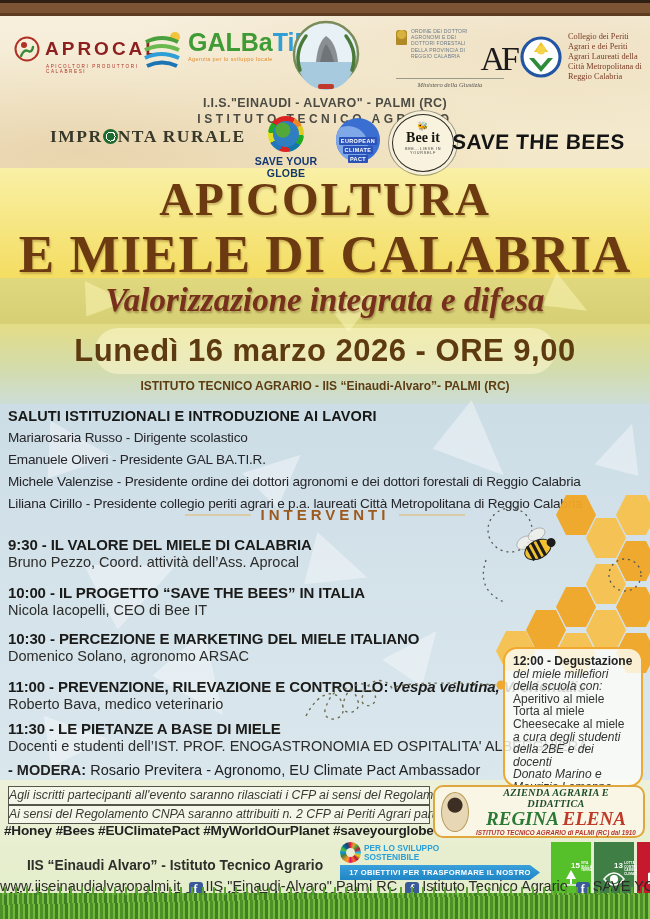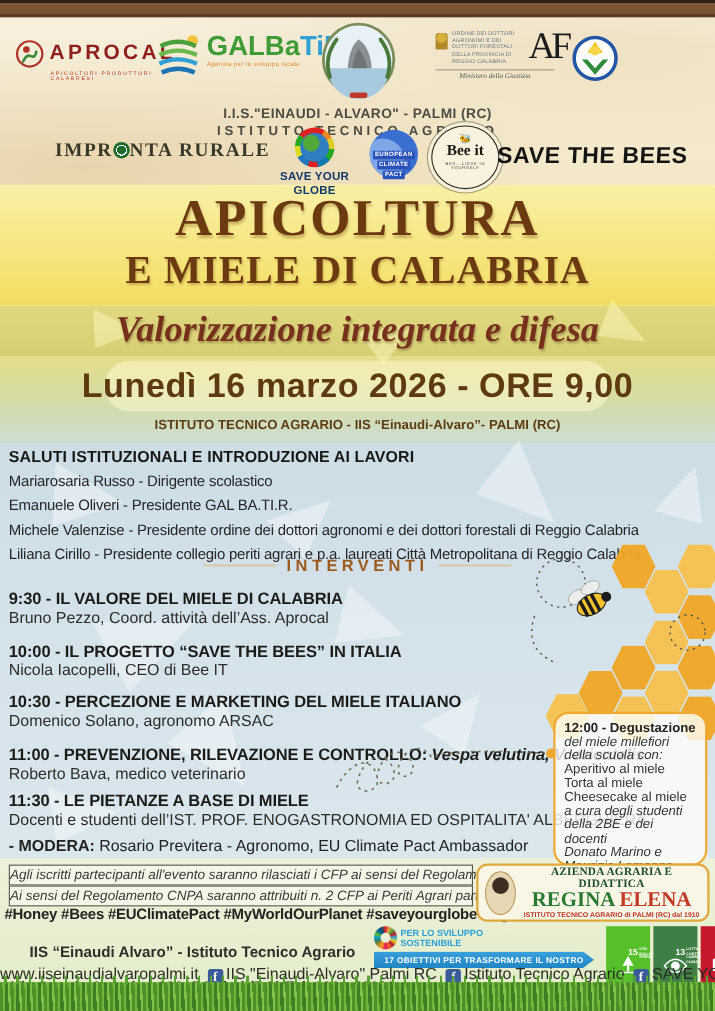--- a/index.html
+++ b/index.html
@@ -48,21 +48,21 @@
   .galb-g{color:#3f9b35;} .galb-b{color:#2f9fd6;}
   .galb-tag{font-size:5.5px;color:#e08a28;letter-spacing:.4px;margin-top:1px;}
   .crest-wrap{left:290px;top:18px;width:72px;text-align:center;}
   .school-caption{left:165px;top:96px;width:320px;text-align:center;color:#4c4c45;}
   .school-l1{font-size:12.5px;font-weight:bold;letter-spacing:.4px;}
   .school-l2{font-size:12px;font-weight:bold;letter-spacing:3.5px;margin-top:2px;}
   .lg-ordine{left:396px;top:28px;width:120px;}
   .ordine-row{display:flex;gap:4px;align-items:flex-start;}
   .ordine-emblem{width:11px;height:15px;background:radial-gradient(circle at 50% 30%,#d8b23c 0 4px,#b08a28 5px);border-radius:3px 3px 1px 1px;flex:none;margin-top:2px;}
   .ordine-text{font-size:5px;line-height:6.2px;color:#6a7a86;letter-spacing:.2px;width:74px;text-align:left;}
-  .af{font-family:"Liberation Serif",serif;font-size:34px;line-height:30px;color:#1c1c1c;letter-spacing:-4px;}
+  .af{font-family:"Liberation Serif",serif;font-size:34px;line-height:30px;color:#1c1c1c;letter-spacing:-4px;margin-top:16px;}
   .min-line{border-top:1px solid #9a9a8a;margin-top:4px;width:108px;}
   .ministero{font-family:"Liberation Serif",serif;font-size:6.5px;color:#555;font-style:italic;margin-top:2px;text-align:center;width:108px;}
   .lg-periti{left:520px;top:32px;display:flex;gap:6px;align-items:center;}
   .periti-text{font-family:"Liberation Serif",serif;font-size:8.3px;line-height:10px;color:#7a3a24;width:82px;}
   
   .impronta{left:50px;top:126px;font-family:"Liberation Serif",serif;font-size:17.5px;font-weight:bold;color:#38382a;letter-spacing:1.5px;}
   .impronta .o{display:inline-block;width:15px;height:15px;border-radius:50%;background:radial-gradient(circle,#1d6b2d 0 4px,#fff 4px 5px,#1d6b2d 5px);vertical-align:-2px;}
   .syg{left:244px;top:116px;width:84px;text-align:center;}
   .syg-globe{width:36px;height:36px;border-radius:50%;margin:0 auto;
      background:conic-gradient(#d22 0 30deg,#e82 30deg 60deg,#dc2 60deg 95deg,#2a2 95deg 130deg,#17a 130deg 170deg,#d22 170deg 200deg,#27b 200deg 240deg,#dd2 240deg 275deg,#2a2 275deg 310deg,#d22 310deg);position:relative;}
@@ -77,21 +77,21 @@
   .beeit{left:392px;top:114px;width:60px;height:56px;border:1.4px solid #2a2a22;border-radius:50%;
      box-shadow:0 0 0 3px #f6efda,0 0 0 4px rgba(60,60,40,.45);background:#f8f2de;text-align:center;}
   .beeit-bee{font-size:9px;line-height:10px;margin-top:6px;}
   .beeit-name{font-family:"Liberation Serif",serif;font-size:14px;font-weight:bold;color:#17170f;line-height:14px;}
   .beeit-sub{font-size:3.8px;letter-spacing:.7px;color:#444;margin-top:2px;}
   .stb{left:452px;top:130px;font-size:21px;font-weight:900;color:#141414;letter-spacing:.5px;transform:skewX(-3deg);font-family:"Liberation Sans",sans-serif;}
   
   .title1{left:0;top:172px;width:650px;text-align:center;font-family:"Liberation Serif",serif;
      font-size:47px;font-weight:bold;color:#6b3a10;letter-spacing:2px;text-shadow:1px 2px 2px rgba(120,80,20,.35);}
   .title2{left:0;top:224px;width:650px;text-align:center;font-family:"Liberation Serif",serif;
-     font-size:36px;font-weight:bold;color:#6b3a10;letter-spacing:1px;text-shadow:1px 2px 2px rgba(120,80,20,.35);}
+     font-size:53px;font-weight:bold;color:#6b3a10;letter-spacing:1px;text-shadow:1px 2px 2px rgba(120,80,20,.35);}
   .subtitle{left:0;top:282px;width:650px;text-align:center;font-family:"Liberation Serif",serif;
      font-size:33px;font-weight:bold;font-style:italic;color:#76301c;text-shadow:1px 2px 2px rgba(90,60,20,.4);}
   
   .date-pill{left:95px;top:328px;width:460px;height:46px;border-radius:23px;
      background:rgba(253,247,205,.55);}
   .date-text{left:0;top:333px;width:650px;text-align:center;font-size:31px;font-weight:bold;color:#5d3a10;letter-spacing:.5px;}
   .venue{left:0;top:379px;width:650px;text-align:center;font-size:12px;font-weight:bold;color:#5d3c11;}
   
   .saluti-h{left:8px;top:408px;font-size:14.5px;font-weight:bold;color:#181816;letter-spacing:.1px;}
   .person{left:8px;font-size:13.6px;color:#26262a;letter-spacing:-.2px;white-space:nowrap;}
@@ -109,21 +109,21 @@
   .degu .b{font-weight:bold;color:#222;}
   .degu .i{font-style:italic;}
   
   .cfp{left:8px;width:420px;height:17px;border:1.4px solid #55554a;background:#f4f6ea;
      font-size:12.3px;font-style:italic;color:#3a3a34;text-align:center;line-height:17px;white-space:nowrap;}
   .hashtags{left:4px;top:823px;width:432px;text-align:center;font-size:13.6px;font-weight:bold;color:#222;letter-spacing:-.2px;white-space:nowrap;}
   .regina{left:433px;top:785px;width:212px;height:53px;border:2px solid #e0a83c;border-radius:10px;
      background:#faf6e6;display:flex;align-items:center;gap:6px;padding:2px 6px;box-sizing:border-box;}
   .regina-portrait{width:26px;height:38px;border-radius:50%;flex:none;
      background:radial-gradient(circle at 50% 32%,#3c2e22 0 7px,#e7d7b4 8px);border:1px solid #b89a5a;}
-  .regina-txt{text-align:center;flex:1;}
+  .regina-txt{text-align:center;flex:1;font-style:italic;}
   .regina-l1{font-family:"Liberation Serif",serif;font-size:10.3px;font-weight:bold;color:#1d4d2a;letter-spacing:.2px;}
   .regina-l2{font-family:"Liberation Serif",serif;font-size:19px;font-weight:bold;line-height:19px;}
   .regina-l2 .g{color:#2a7a35;} .regina-l2 .r{color:#c03a28;}
   .regina-l3{font-size:6.3px;font-weight:bold;color:#b5342a;margin-top:1px;}
   
   .contact{left:10px;top:842px;width:330px;text-align:center;}
   .contact-l{font-size:13.8px;font-weight:bold;color:#2e2e2a;line-height:15.5px;white-space:nowrap;margin-top:16px;}
   .contact-mail{font-size:13px;line-height:15px;white-space:nowrap;}
   .contact-mail a{color:#2a6ad4;text-decoration:underline;}
   
@@ -230,20 +230,21 @@
     <div class="ministero">Ministero della Giustizia</div>
   </div>
 
   <div class="abs lg-periti">
     <svg width="42" height="42" viewBox="0 0 42 42">
       <circle cx="21" cy="21" r="19" fill="#fff" stroke="#2255a4" stroke-width="3.2"></circle>
       <path d="M21 6 l 7 10 h -14 z" fill="#f0c020"></path>
       <circle cx="21" cy="14" r="4.5" fill="#f6d44a"></circle>
       <path d="M9 22 l 12 14 l 12 -14 l -5 0 l -7 8 l -7 -8 z" fill="#2e8b3a"></path>
     </svg>
+    <div class="periti-text">Collegio dei Periti Agrari e dei Periti Agrari Laureati della Città Metropolitana di Reggio Calabria</div>
   </div>
 
   <div class="abs impronta">
     <span>IMPR</span><span class="o"></span><span>NTA RURALE</span>
   </div>
 
   <div class="abs syg">
     <div class="syg-globe"></div>
     <div class="syg-label">SAVE YOUR GLOBE</div>
   </div>

